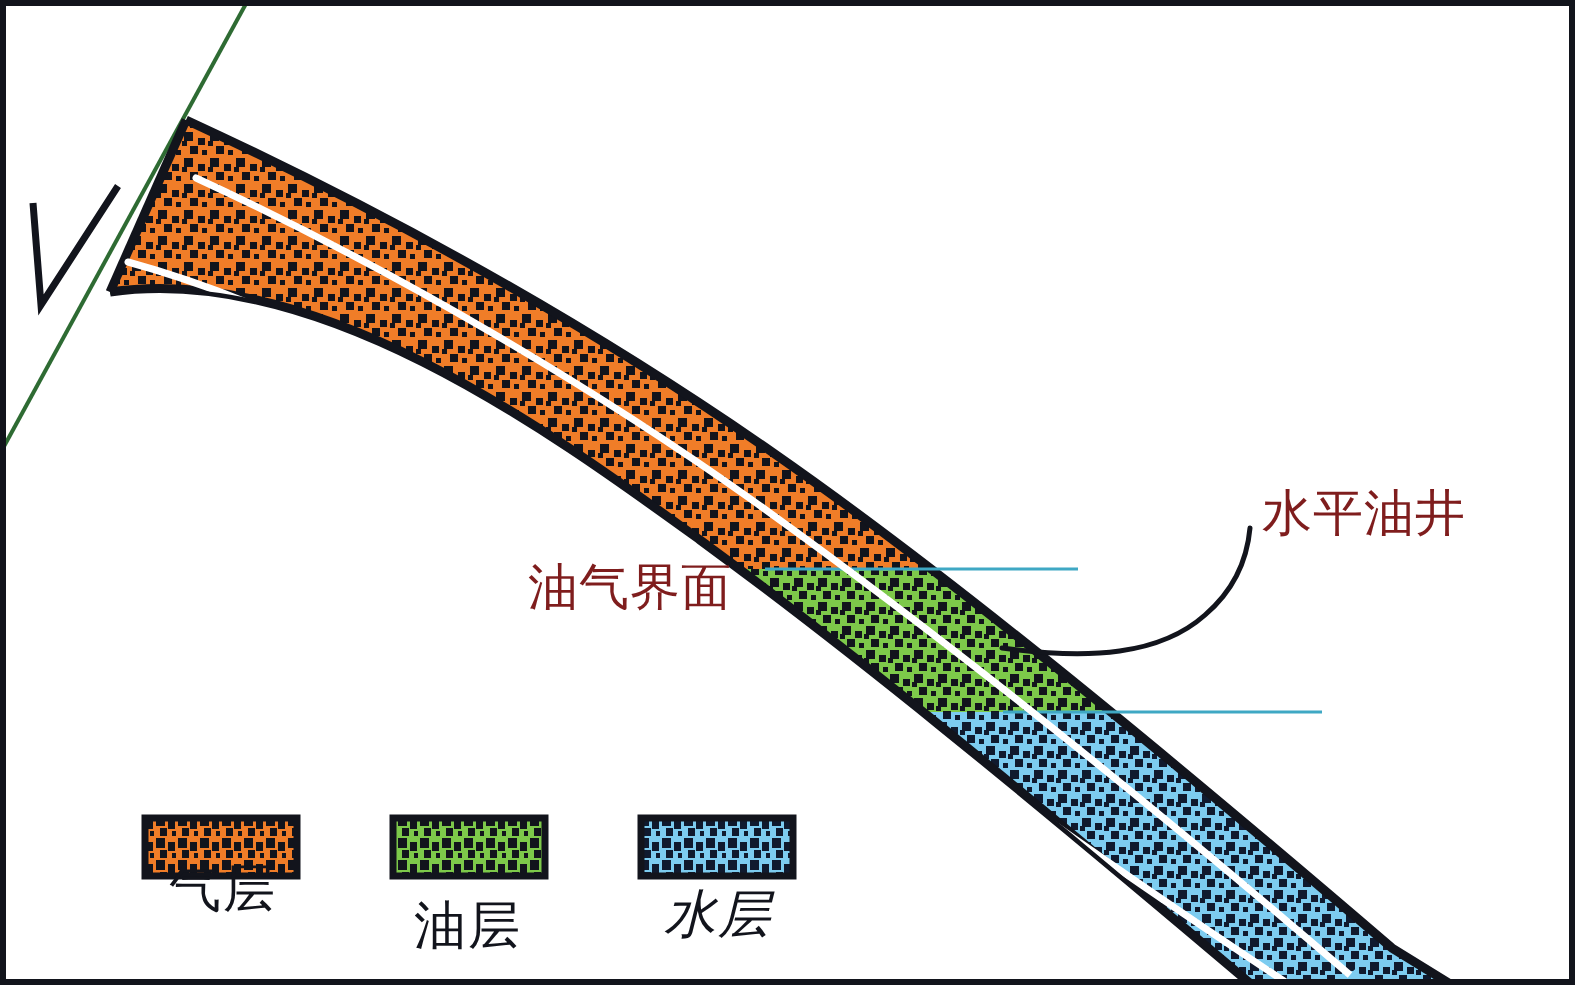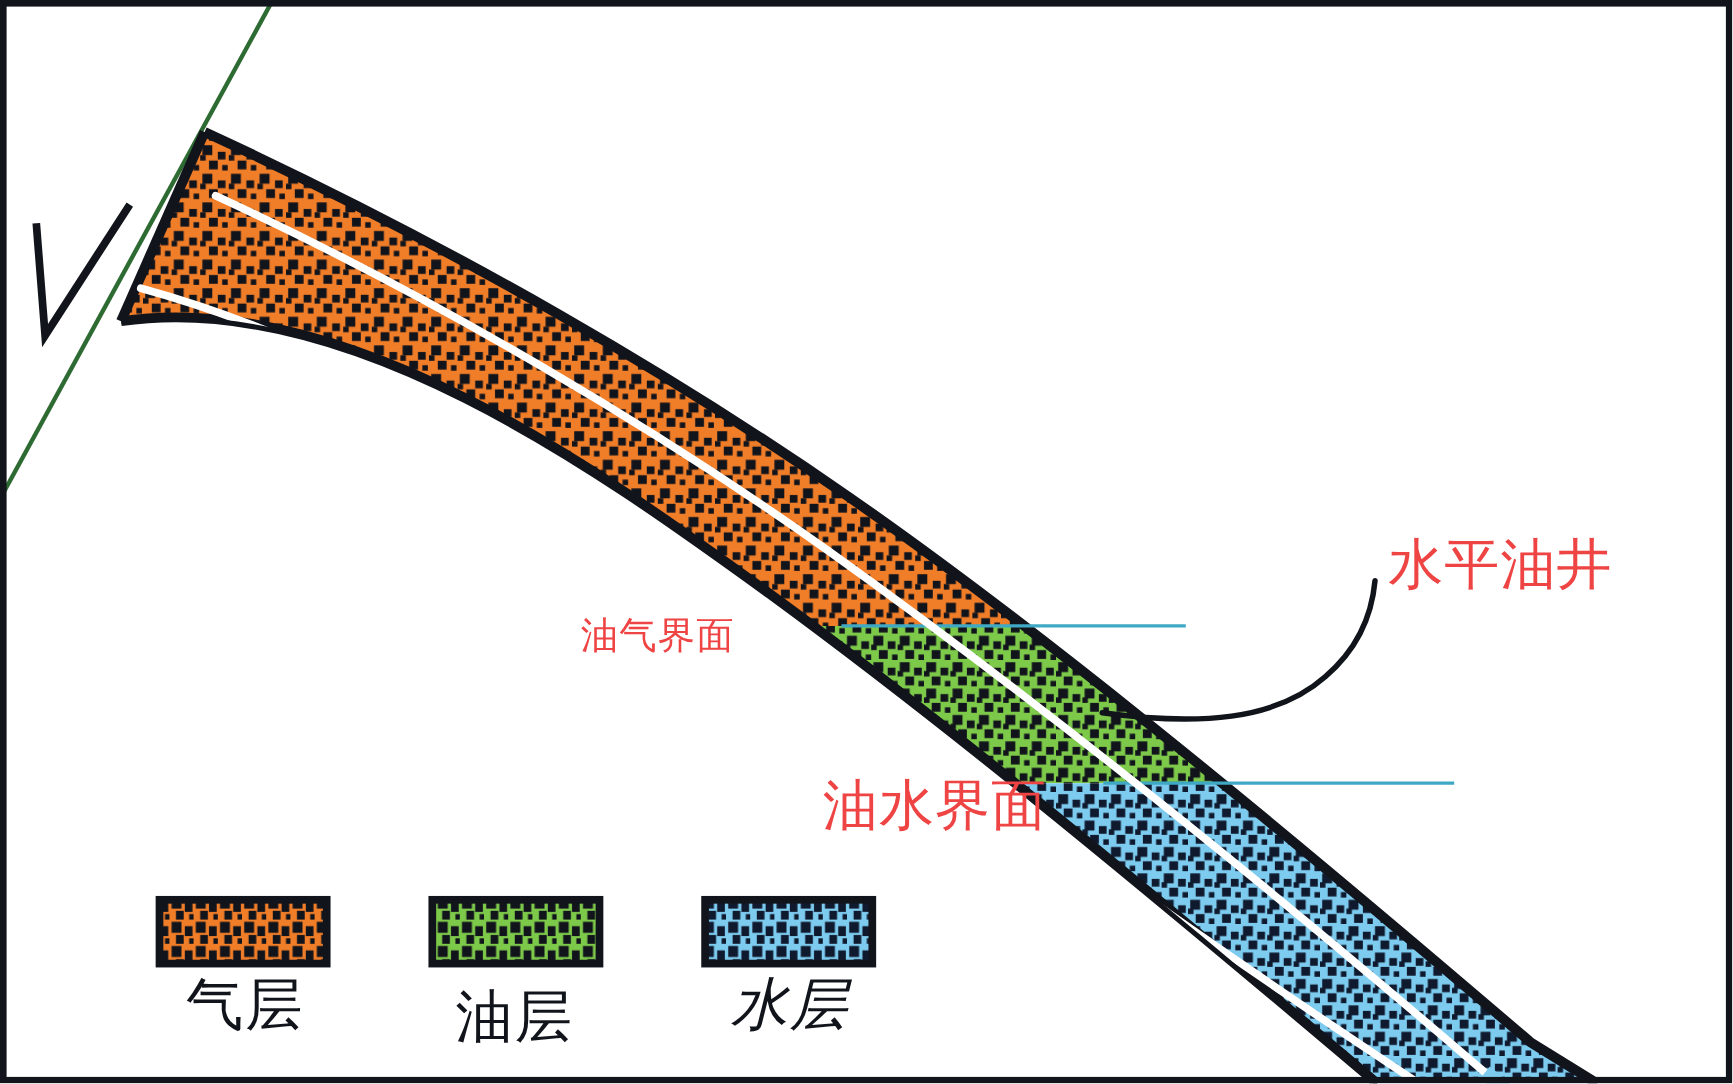--- a/index.html
+++ b/index.html
@@ -20,31 +20,31 @@
   #diagram-svg {
     position: absolute;
     left: 0;
     top: 0;
     width: 1575px;
     height: 985px;
     display: block;
   }
   .cjk-label {
     position: absolute;
-    font-family: Liberation Serif, serif;
-    color: #ef4444;
+    font-family: Liberation Sans, sans-serif;
+    color: #7f1d1d;
     white-space: nowrap;
     letter-spacing: 1px;
     line-height: 1;
     user-select: none;
   }
   #label-oil-gas-interface {
     left: 528px;
     top: 562px;
-    font-size: 34px;
+    font-size: 50px;
   }
   #label-oil-water-interface {
     left: 748px;
     top: 707px;
     font-size: 50px;
   }
   #label-horizontal-well {
     left: 1262px;
     top: 488px;
     font-size: 50px;
@@ -52,21 +52,21 @@
   .legend-caption {
     position: absolute;
     font-family: "Liberation Serif", "DejaVu Serif", serif;
     font-size: 52px;
     color: #12141c;
     white-space: nowrap;
     letter-spacing: 2px;
     line-height: 1;
     user-select: none;
   }
-  #legend-caption-gas  { left: 169px; top: 889px; }
+  #legend-caption-gas  { left: 169px; top: 863px; }
   #legend-caption-oil  { left: 414px; top: 889px; margin-top: 11px; }
   #legend-caption-water{ left: 664px; top: 889px; font-style: italic; }
 </style>
 </head>
 <body>
 
 <div id="stage">
 
   <svg id="diagram-svg" viewBox="0 0 1575 985">
     <defs>
@@ -203,21 +203,20 @@
       <rect x="145" y="818" width="152" height="58" fill="url(#pat-gas-legend)" stroke="#12141c" stroke-width="7"></rect>
       <rect x="393" y="818" width="152" height="58" fill="url(#pat-oil-legend)" stroke="#12141c" stroke-width="7"></rect>
       <rect x="641" y="818" width="152" height="58" fill="url(#pat-water-legend)" stroke="#12141c" stroke-width="7"></rect>
     </g>
 
     <rect x="3" y="3" width="1569" height="979" fill="none" stroke="#12141c" stroke-width="6"></rect>
   </svg>
 
   <div class="cjk-label" id="label-oil-gas-interface">油气界面</div>
 
-  <div class="cjk-label" id="label-oil-water-interface">油水界面</div>
 
   <div class="cjk-label" id="label-horizontal-well">水平油井</div>
 
   <div class="legend-caption" id="legend-caption-gas">气层</div>
 
   <div class="legend-caption" id="legend-caption-oil">油层</div>
 
   <div class="legend-caption" id="legend-caption-water">水层</div>
 
 </div>

